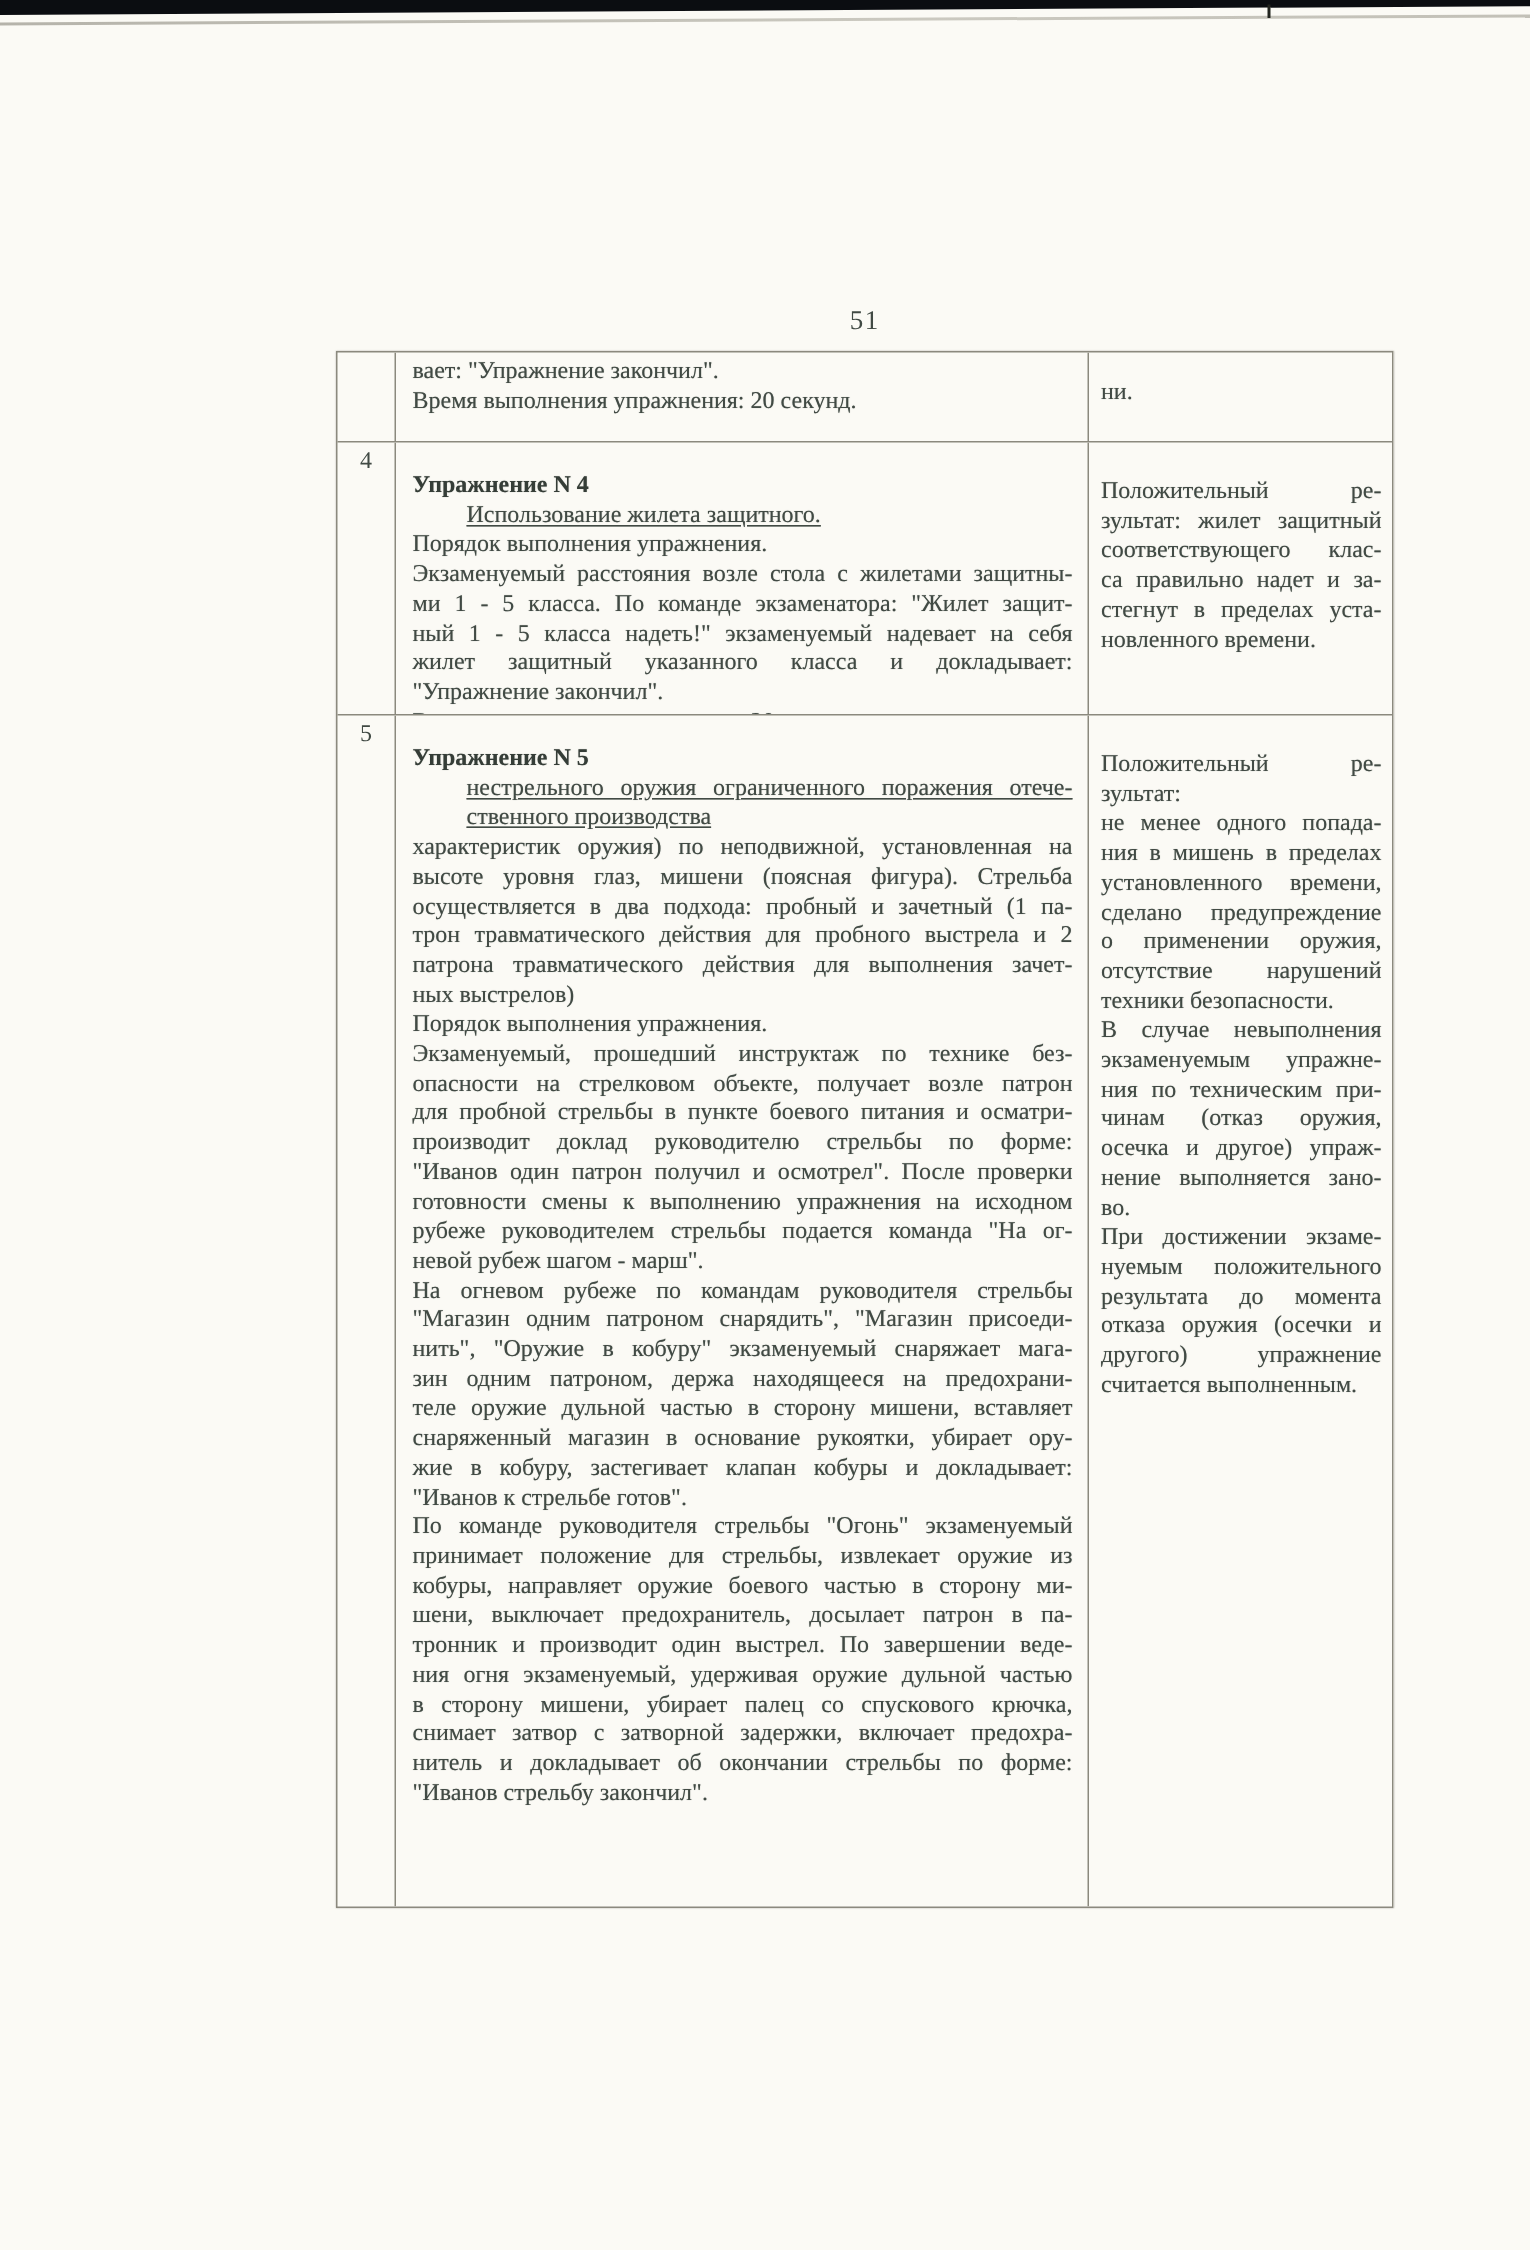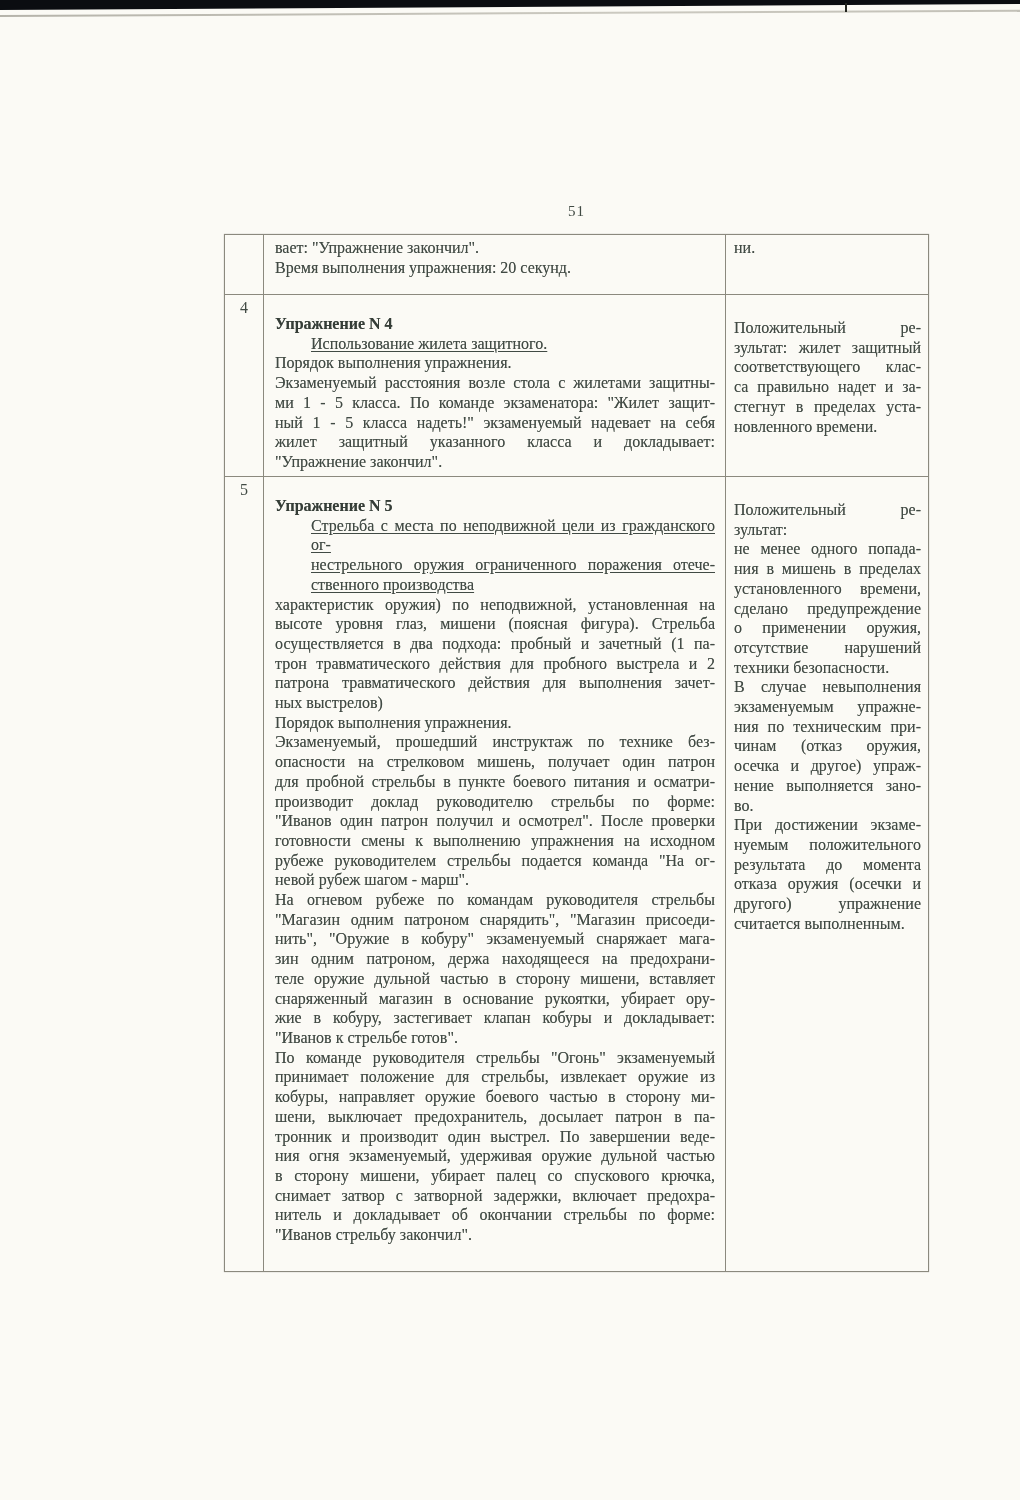--- a/index.html
+++ b/index.html
@@ -37,21 +37,21 @@
   .tick {
     position: absolute;
     left: 845px; top: 3px;
     width: 2px; height: 9px;
     background: #23251f;
   }
   .page-number {
     position: absolute;
     top: 203px; left: 224px; width: 705px;
     text-align: center;
-    font-size: 15px;
+    font-size: 18px;
     letter-spacing: 1px;
   }
   .exam-table {
     position: absolute;
     left: 224px; top: 234px;
     width: 705px;
     box-sizing: border-box;
     border: 1px solid var(--bd);
     box-shadow: 0 0 1px rgba(120,118,108,0.6);
   }
@@ -73,21 +73,21 @@
     font-size: 16px;
   }
   .c-desc {
     flex: 0 0 462px;
     border-left: 1px solid var(--bd);
     padding: 3px 10px 0 11px;
   }
   .c-res {
     flex: 1;
     border-left: 1px solid var(--bd);
-    padding: 3px 7px 0 8px;
+    padding: 17px 7px 0 8px;
   }
   .trow:nth-child(n+2) .c-res { padding-top: 23px; }
   .ln {
     font-size: 16px;
     line-height: 19.7px;
     text-shadow: 0 0 0.6px rgba(65, 74, 68, 0.55);
   }
   .ln.j { text-align: justify; text-align-last: justify; }
   .ln.b { font-weight: bold; color: #353d37; margin-top: 16px; }
   .ln.u { text-decoration: underline; text-underline-offset: 2px; margin-left: 36px; }
@@ -130,32 +130,31 @@
           <div class="ln j">соответствующего клас-</div>
           <div class="ln j">са правильно надет и за-</div>
           <div class="ln j">стегнут в пределах уста-</div>
           <div class="ln">новленного времени.</div>
         </div>
       </div>
       <div class="trow">
         <div class="cell c-num">5</div>
         <div class="cell c-desc">
           <div class="ln b">Упражнение N 5</div>
-          <div class="ln j u">Стрельба с места по неподвижной цели из гражданского ог-</div>
           <div class="ln j u">нестрельного оружия ограниченного поражения отече-</div>
           <div class="ln u">ственного производства</div>
           <div class="ln j">характеристик оружия) по неподвижной, установленная на</div>
           <div class="ln j">высоте уровня глаз, мишени (поясная фигура). Стрельба</div>
           <div class="ln j">осуществляется в два подхода: пробный и зачетный (1 па-</div>
           <div class="ln j">трон травматического действия для пробного выстрела и 2</div>
           <div class="ln j">патрона травматического действия для выполнения зачет-</div>
           <div class="ln">ных выстрелов)</div>
           <div class="ln">Порядок выполнения упражнения.</div>
           <div class="ln j">Экзаменуемый, прошедший инструктаж по технике без-</div>
-          <div class="ln j">опасности на стрелковом мишень, получает один патрон</div>
+          <div class="ln j">опасности на стрелковом объекте, получает возле патрон</div>
           <div class="ln j">для пробной стрельбы в пункте боевого питания и осматри-</div>
           <div class="ln j">производит доклад руководителю стрельбы по форме:</div>
           <div class="ln j">"Иванов один патрон получил и осмотрел". После проверки</div>
           <div class="ln j">готовности смены к выполнению упражнения на исходном</div>
           <div class="ln j">рубеже руководителем стрельбы подается команда "На ог-</div>
           <div class="ln">невой рубеж шагом - марш".</div>
           <div class="ln j">На огневом рубеже по командам руководителя стрельбы</div>
           <div class="ln j">"Магазин одним патроном снарядить", "Магазин присоеди-</div>
           <div class="ln j">нить", "Оружие в кобуру" экзаменуемый снаряжает мага-</div>
           <div class="ln j">зин одним патроном, держа находящееся на предохрани-</div>

